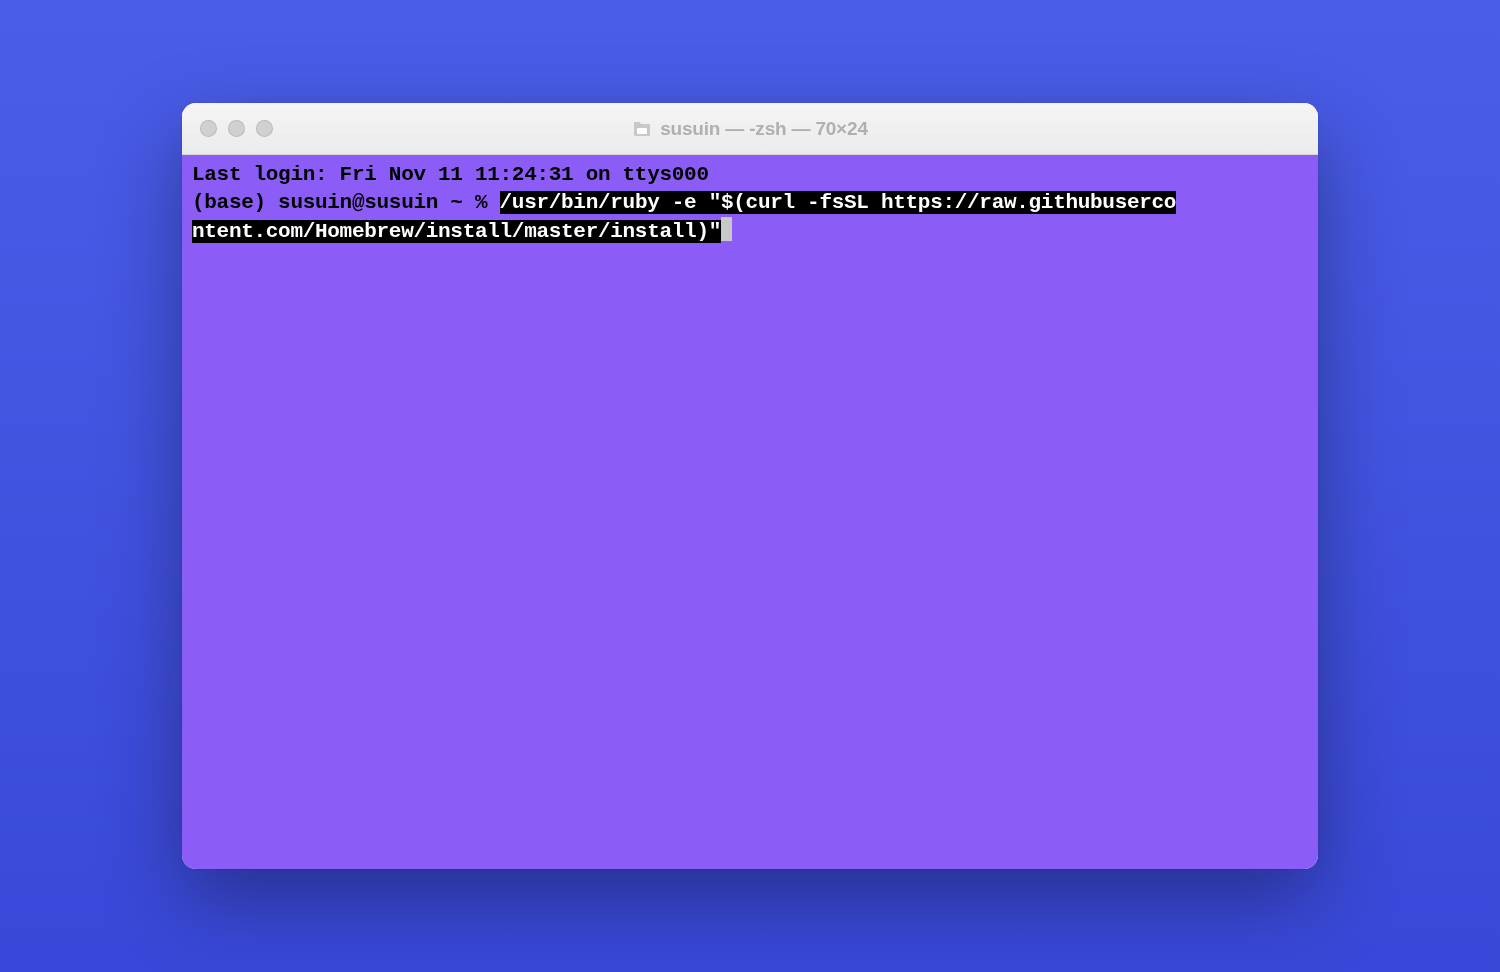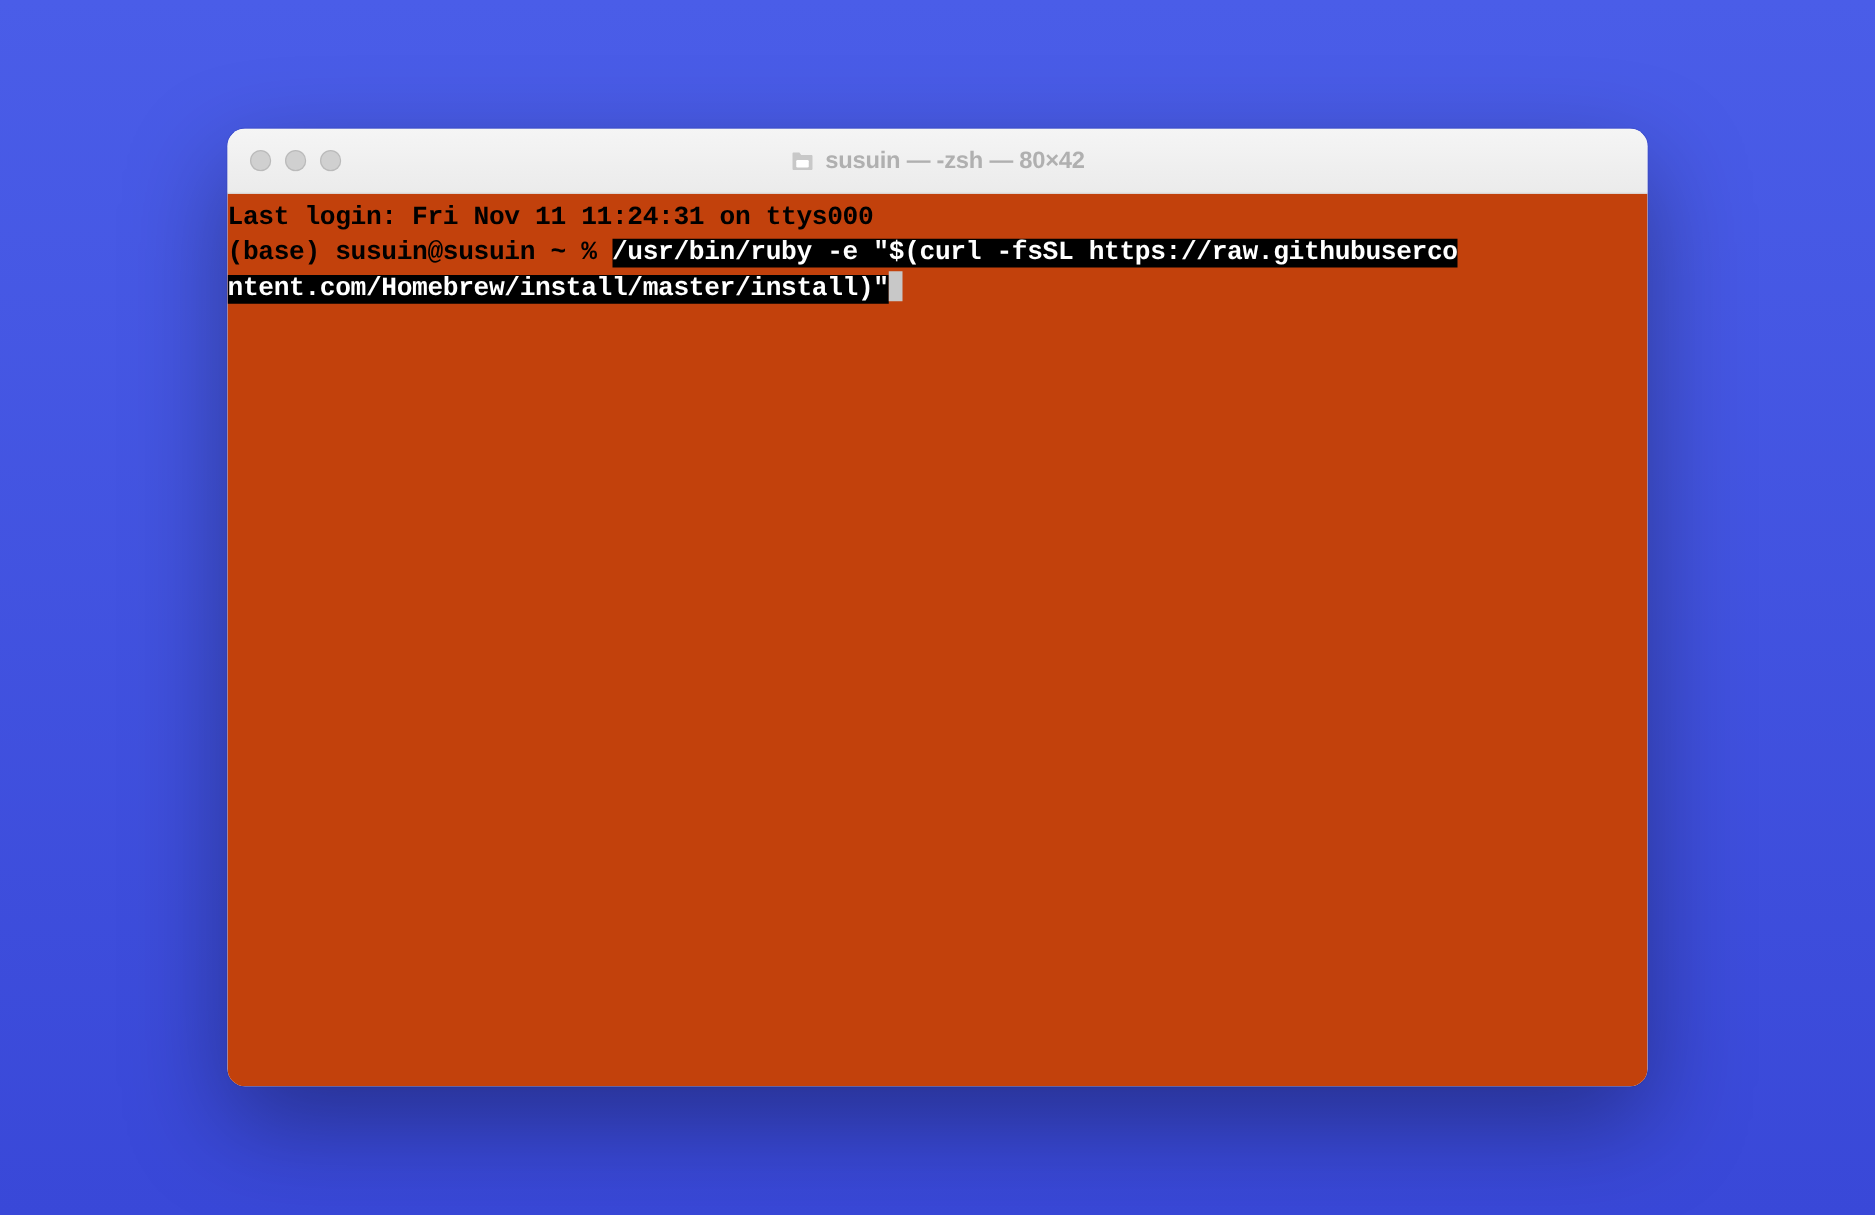--- a/index.html
+++ b/index.html
@@ -79,22 +79,22 @@
       justify-content: center;
     }
 
     .folder-icon svg {
       width: 20px;
       height: 18px;
     }
 
     .terminal-body {
       flex: 1;
-      background: #c2410c;
-      padding: 6px 0;
+      background: #8b5cf6;
+      padding: 6px 10px;
       font-family: "SF Mono", Menlo, Monaco, "Courier New", monospace;
       font-size: 21px;
       line-height: 28px;
       color: #000000;
       white-space: pre;
       overflow: hidden;
       font-weight: 600;
       letter-spacing: -0.3px;
     }
 
@@ -126,17 +126,17 @@
       <div class="traffic-light"></div>
       <div class="traffic-light"></div>
     </div>
     <div class="window-title">
       <span class="folder-icon">
         <svg viewBox="0 0 20 18" fill="none">
           <path d="M2 3 C2 2.4 2.4 2 3 2 L7.5 2 L9 4 L17 4 C17.6 4 18 4.4 18 5 L18 15 C18 15.6 17.6 16 17 16 L3 16 C2.4 16 2 15.6 2 15 Z" fill="#c8c8c8"></path>
           <rect x="5" y="8" width="10" height="6" rx="1" fill="#ffffff"></rect>
         </svg>
       </span>
-      <span>susuin — -zsh — 80×42</span>
+      <span>susuin — -zsh — 70×24</span>
     </div>
   </div>
   <div class="terminal-body"><span class="terminal-line">Last login: Fri Nov 11 11:24:31 on ttys000</span><span class="terminal-line"><span>(base) susuin@susuin ~ % </span><span class="highlighted">/usr/bin/ruby -e "$(curl -fsSL https://raw.githubuserco</span></span><span class="terminal-line"><span class="highlighted">ntent.com/Homebrew/install/master/install)"</span><span class="cursor"></span></span></div>
 </div>
 
 </body></html>

